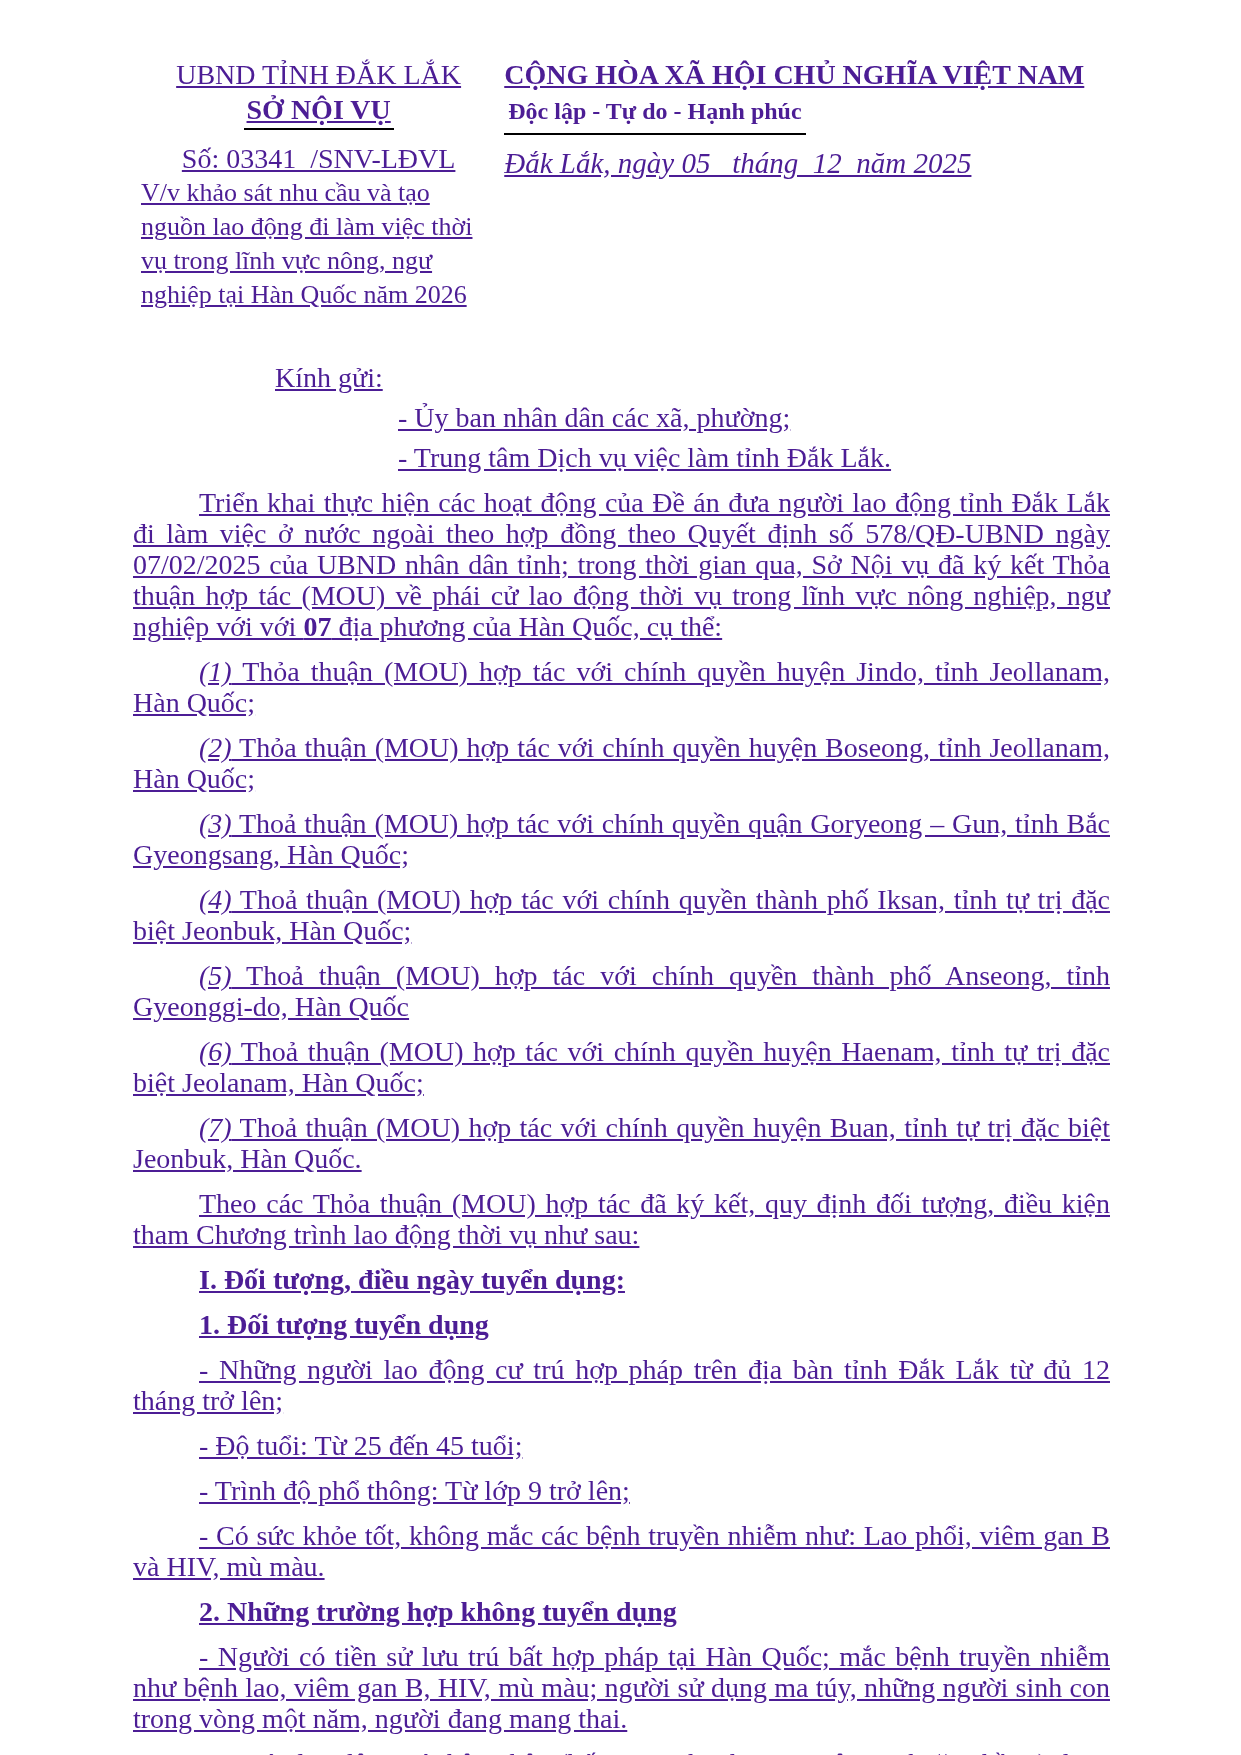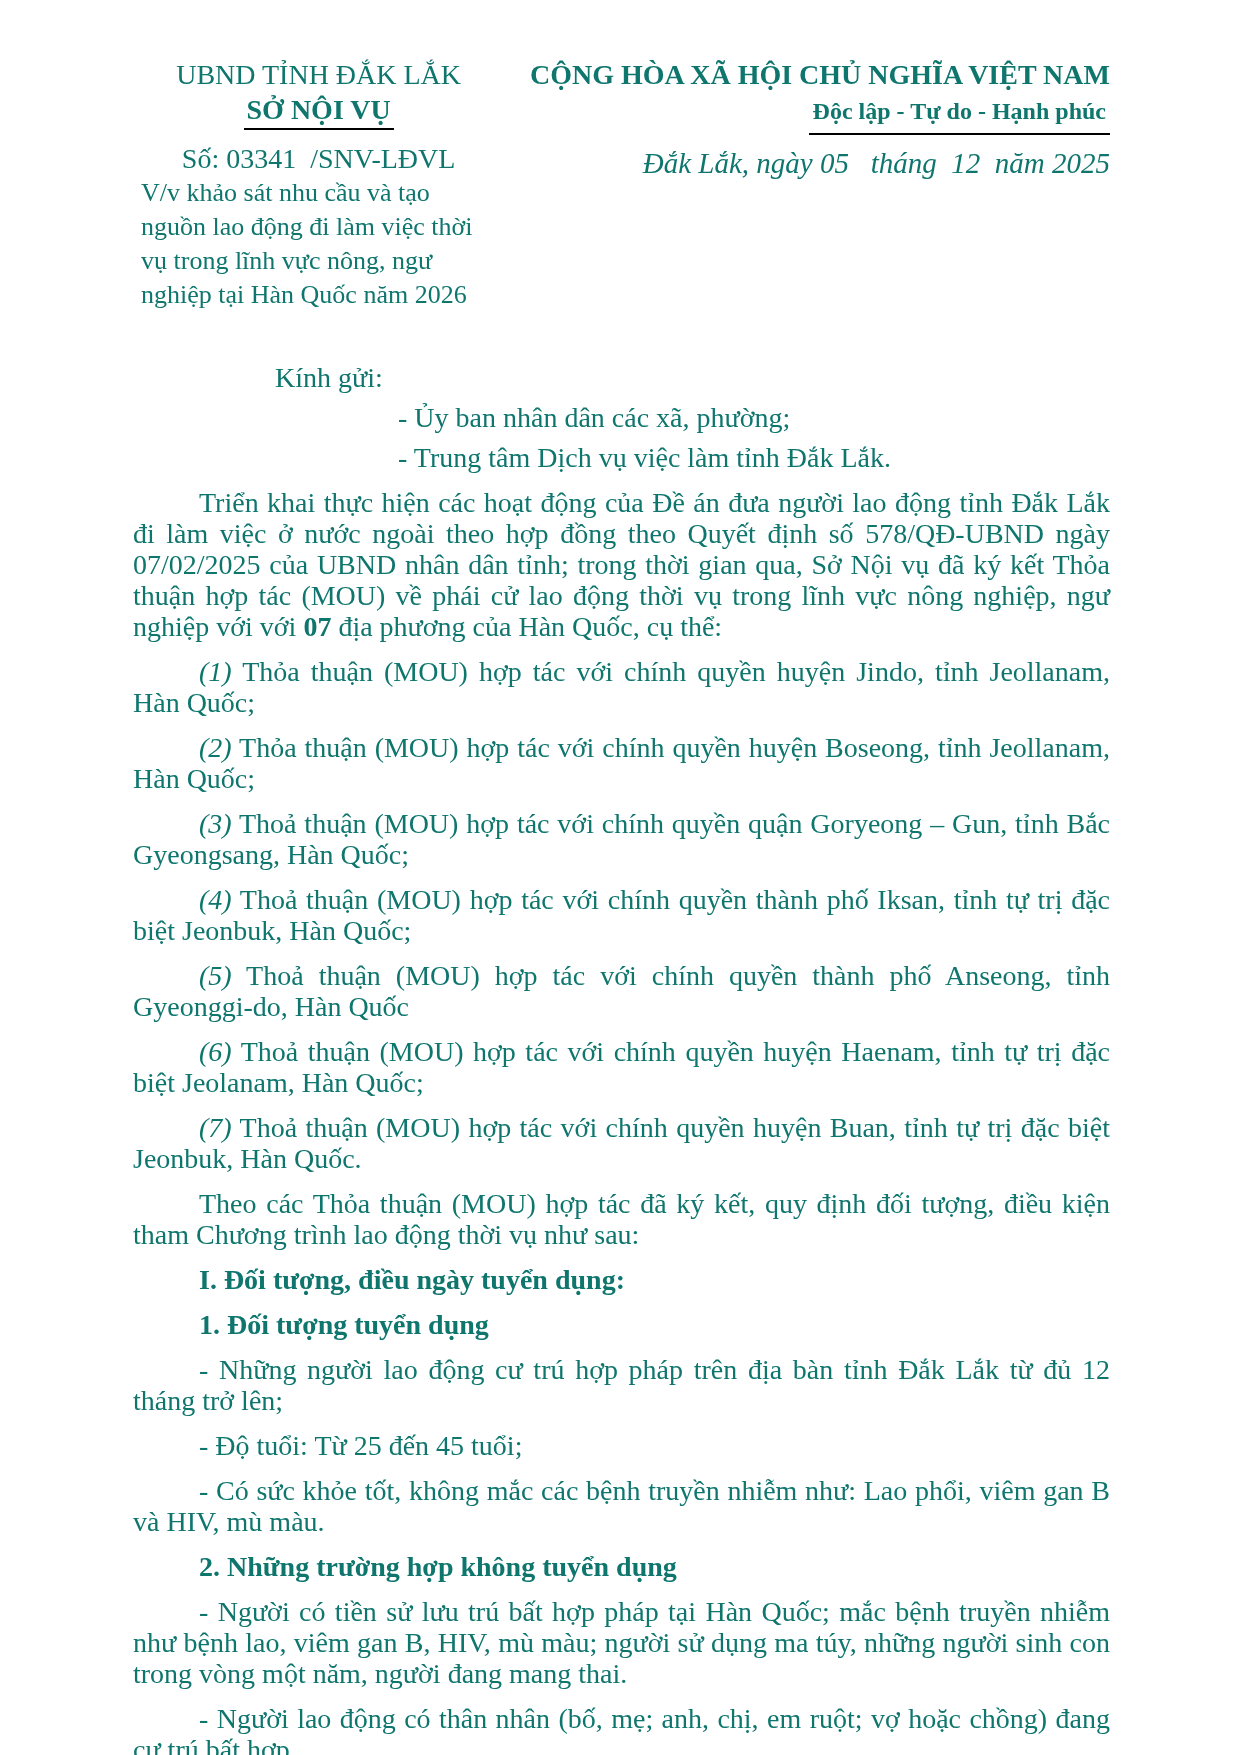--- a/index.html
+++ b/index.html
@@ -1,30 +1,31 @@
 <!DOCTYPE html>
 <html lang="vi"><head>
 <meta charset="utf-8">
 <style>
   * { margin:0; padding:0; box-sizing:border-box; }
   html,body { background:#ffffff; }
   .page {
     position:relative;
     width:1241px; height:1755px;
-    background:#ffffff; color:#0f766e;
+    background:#ffffff; color:#4c1d95;
     font-family:"Liberation Serif", serif;
     font-size:28px;
     overflow:hidden;
+    text-decoration:underline;
   }
   .content { padding:58px 131px 0 133px; }
 
   
   .header { display:flex; }
   .h-left  { width:38%; text-align:center; }
-  .h-right { width:62%; text-align:right; }
+  .h-right { width:62%; text-align:left; }
   .org-parent { line-height:34px; }
   .org-name { font-weight:bold; line-height:36px;text-align:center; }
   .org-underline { width:150px; border-bottom:2px solid #000; margin:0 auto; }
   .doc-number { margin-top:12px; line-height:34px; white-space:pre-wrap; }
   .subject { font-size:26px; line-height:34px; text-align:left; width:350px; margin-left:8px; }
   .motto1 { font-weight:bold; line-height:34px; }
   .motto2 { font-weight:bold; font-size:24px; line-height:38px; }
   .motto2 span { display:inline-block; border-bottom:2px solid #000; padding:0 4px 3px 4px; }
   .dateline { margin-top:10px; font-style:italic; font-size:29px; line-height:36px; white-space:pre-wrap; }
 
@@ -77,19 +78,20 @@
     <p class="para"><span class="inum">(5)</span><span> Thoả thuận (MOU) hợp tác với  chính quyền thành phố Anseong, tỉnh Gyeonggi-do, Hàn Quốc</span></p>
     <p class="para"><span class="inum">(6)</span><span> Thoả thuận (MOU) hợp tác với chính quyền huyện Haenam, tỉnh tự trị đặc biệt Jeolanam, Hàn Quốc;</span></p>
     <p class="para"><span class="inum">(7)</span><span> Thoả thuận (MOU) hợp tác với chính quyền huyện Buan, tỉnh tự trị đặc biệt Jeonbuk, Hàn Quốc.</span></p>
 
     <p class="para">Theo các Thỏa thuận (MOU) hợp tác đã ký kết, quy định đối tượng, điều kiện tham Chương trình lao động thời vụ như sau:</p>
 
     <p class="para bold">I. Đối tượng, điều ngày tuyển dụng:</p>
     <p class="para bold">1. Đối tượng tuyển dụng</p>
     <p class="para">- Những người lao động cư trú hợp pháp trên địa bàn tỉnh Đắk Lắk từ đủ 12 tháng trở lên;</p>
     <p class="para">- Độ tuổi: Từ 25 đến 45 tuổi;</p>
+    <p class="para">- Trình độ phổ thông: Từ lớp 9 trở lên;</p>
     <p class="para">- Có sức khỏe tốt, không mắc các bệnh truyền nhiễm như: Lao phổi, viêm gan B và HIV, mù màu.</p>
     <p class="para bold">2. Những trường hợp không tuyển dụng</p>
     <p class="para">- Người có tiền sử lưu trú bất hợp pháp tại Hàn Quốc; mắc bệnh truyền nhiễm như bệnh lao, viêm gan B, HIV, mù màu; người sử dụng ma túy, những người sinh con trong vòng một năm, người đang mang thai.</p>
     <p class="para">- Người lao động có thân nhân (bố, mẹ; anh, chị, em ruột; vợ hoặc chồng) đang cư trú bất hợp</p>
 
   </div>
 </div>
 
 </body></html>

